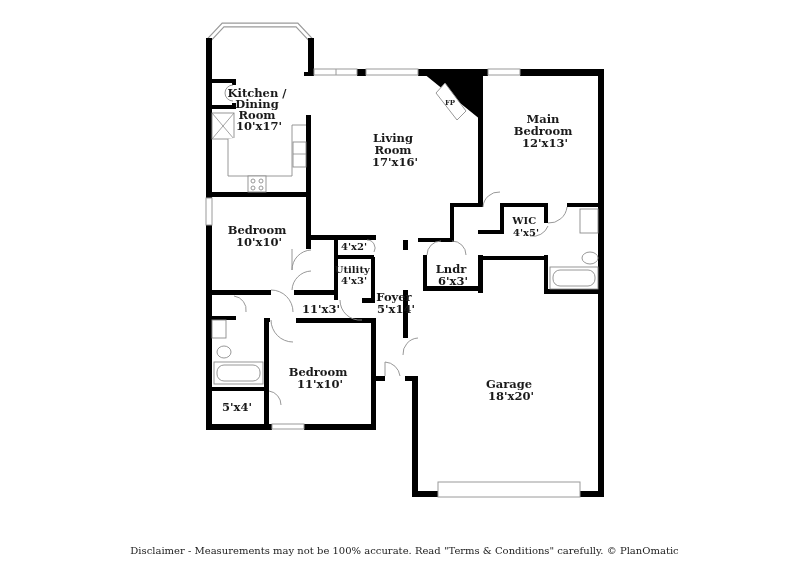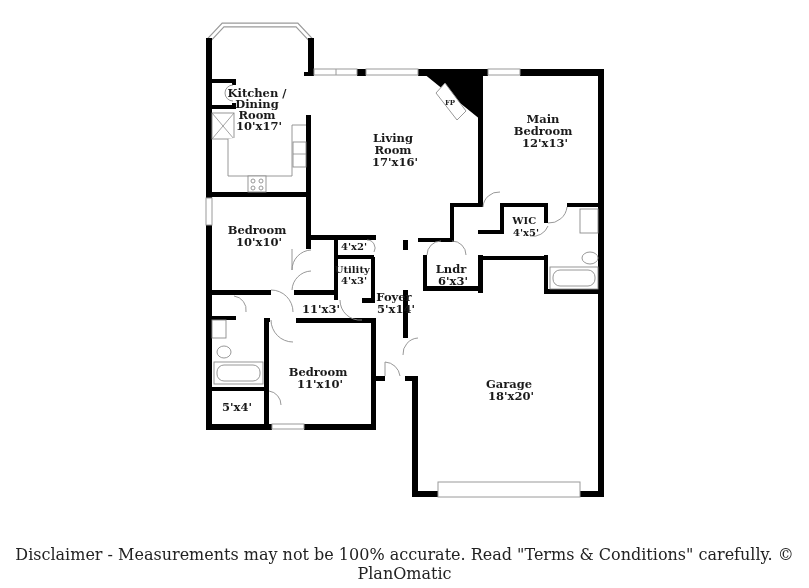--- a/index.html
+++ b/index.html
@@ -5,21 +5,21 @@
   html, body { margin:0; padding:0; background:#ffffff; }
   body { width:809px; height:588px; position:relative; overflow:hidden; font-family:"DejaVu Serif", serif; }
   #plan { position:absolute; left:0; top:0; width:809px; height:588px; }
   .lbl { font-family:"DejaVu Serif", serif; font-weight:bold; font-size:11.5px; fill:#1a1a1a; text-anchor:middle; }
   .lbl-sm { font-size:10px; }
   .fp { font-family:"DejaVu Serif", serif; font-weight:bold; font-size:7px; fill:#222; text-anchor:middle; }
   .wall { fill:#000; }
   .win { fill:#fff; stroke:#9a9a9a; stroke-width:1; }
   .fix { fill:#fff; stroke:#8c8c8c; stroke-width:0.9; }
   .door { fill:none; stroke:#8c8c8c; stroke-width:0.9; }
-  #disclaimer { position:absolute; left:0; width:809px; top:545px; text-align:center; font-family:"DejaVu Serif", serif; font-size:16px; color:#222; }
+  #disclaimer { position:absolute; left:0; width:809px; top:545px; text-align:center; font-family:"DejaVu Serif", serif; font-size:10px; color:#222; }
 </style>
 </head>
 <body>
 
 <svg id="plan" viewBox="0 0 809 588" xmlns="http://www.w3.org/2000/svg">
 
   <g>
     <polyline points="209,40 223,25 297,25 311,40" fill="none" stroke="#9a9a9a" stroke-width="5"></polyline>
     <polyline points="209,40 223,25 297,25 311,40" fill="none" stroke="#fff" stroke-width="2.6"></polyline>
   </g>

